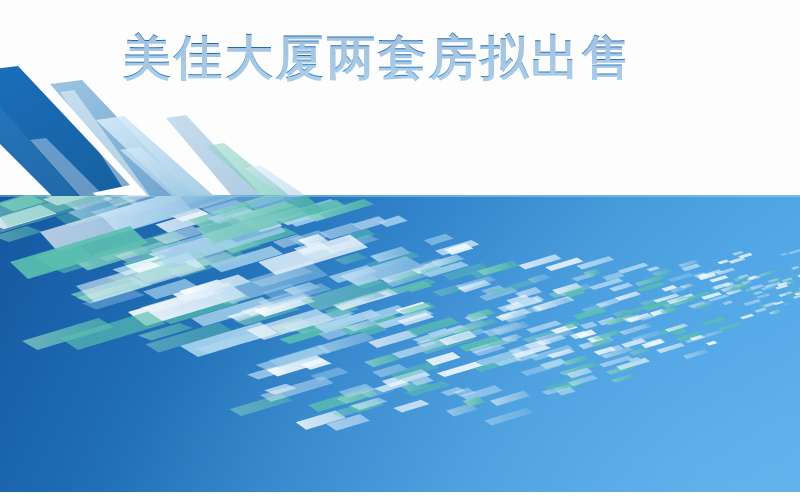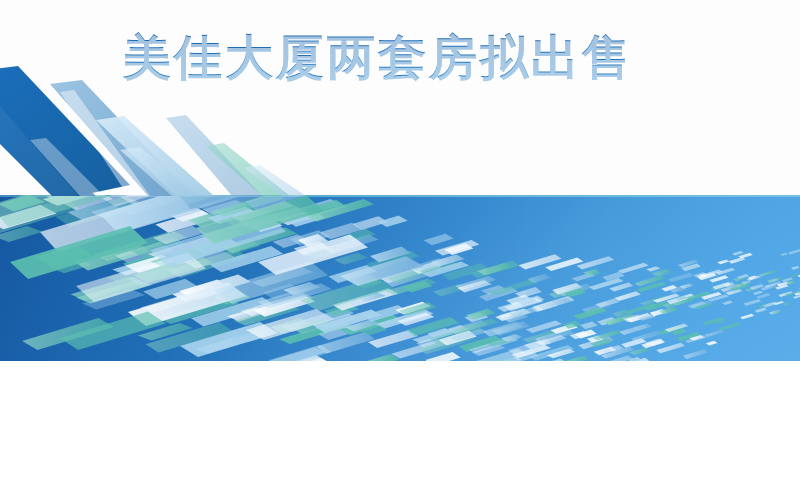--- a/index.html
+++ b/index.html
@@ -8,21 +8,21 @@
     padding: 0;
     background: #ffffff;
   }
   body {
     font-family: "DejaVu Sans", "Liberation Sans", sans-serif;
   }
 
   #banner {
     position: relative;
     width: 800px;
-    height: 361px;
+    height: 492px;
     overflow: hidden;
     background: #3b82f6;
   }
 
   
   .white-band {
     position: absolute;
     left: 0;
     top: 0;
     width: 800px;

